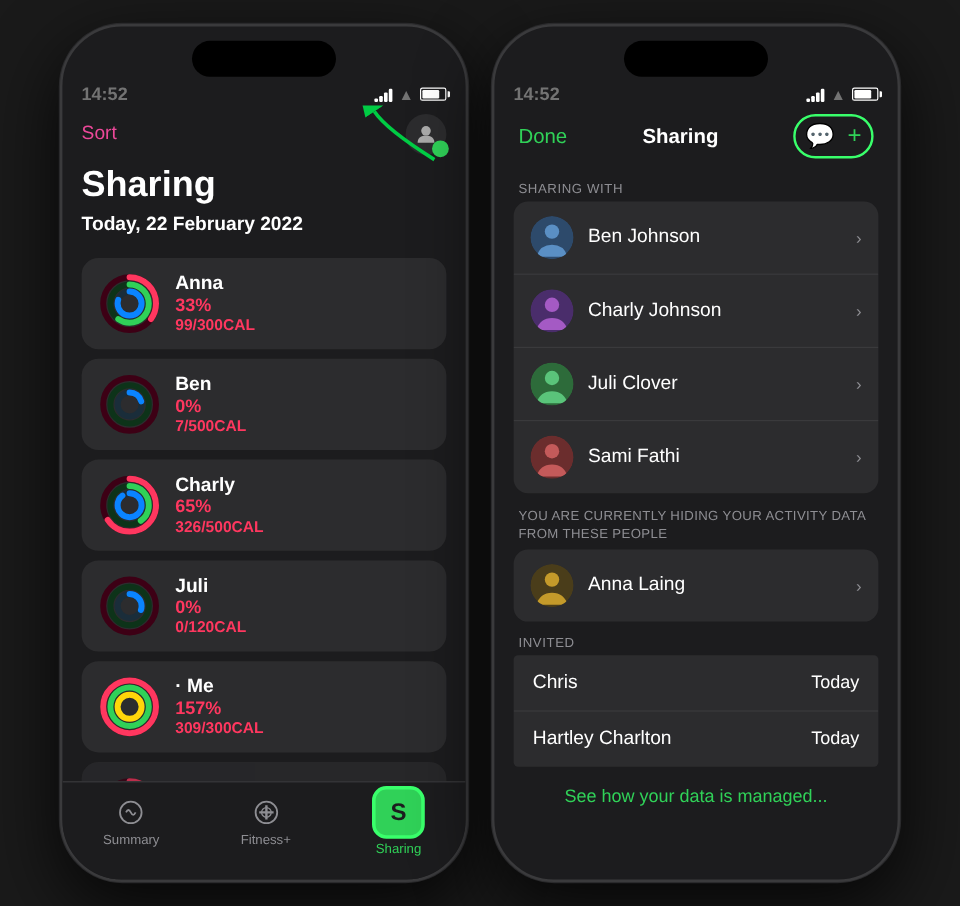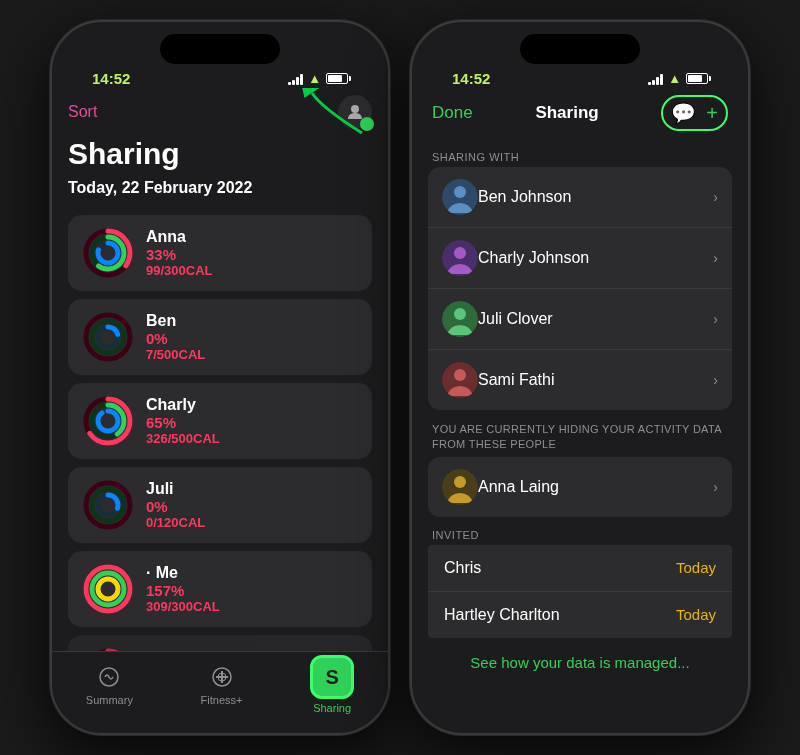--- a/index.html
+++ b/index.html
@@ -40,22 +40,22 @@
       border-radius: 20px;
       margin: 12px auto 0;
       position: relative;
       z-index: 10;
     }
 
     
     .status-bar {
       display: flex;
       justify-content: space-between;
-      padding: 6px 40px 0;
-      color: #bef264;
+      padding: 6px 16px 0;
+      color: #737373;
       font-size: 13px;
       font-weight: 600;
     }
 
     .status-time {
       font-weight: 700;
       font-size: 15px;
     }
 
     .status-icons {
@@ -272,20 +272,21 @@
       margin: 0 16px;
       background: #2c2c2e;
       border-radius: 12px;
       overflow: hidden;
     }
 
     .contact-row {
       display: flex;
       align-items: center;
       padding: 12px 14px;
+      gap: 12px;
       border-bottom: 1px solid #3a3a3c;
       position: relative;
     }
 
     .contact-row:last-child {
       border-bottom: none;
     }
 
     .contact-avatar {
       width: 36px;
@@ -344,21 +345,21 @@
     .invited-row:last-child {
       border-bottom: none;
     }
 
     .invited-name {
       color: #fff;
       font-size: 16px;
     }
 
     .invited-date {
-      color: #eab308;
+      color: #ffffff;
       font-size: 15px;
     }
 
     .data-managed-link {
       color: #30d158;
       font-size: 15px;
       text-align: center;
       padding: 16px;
     }
 

